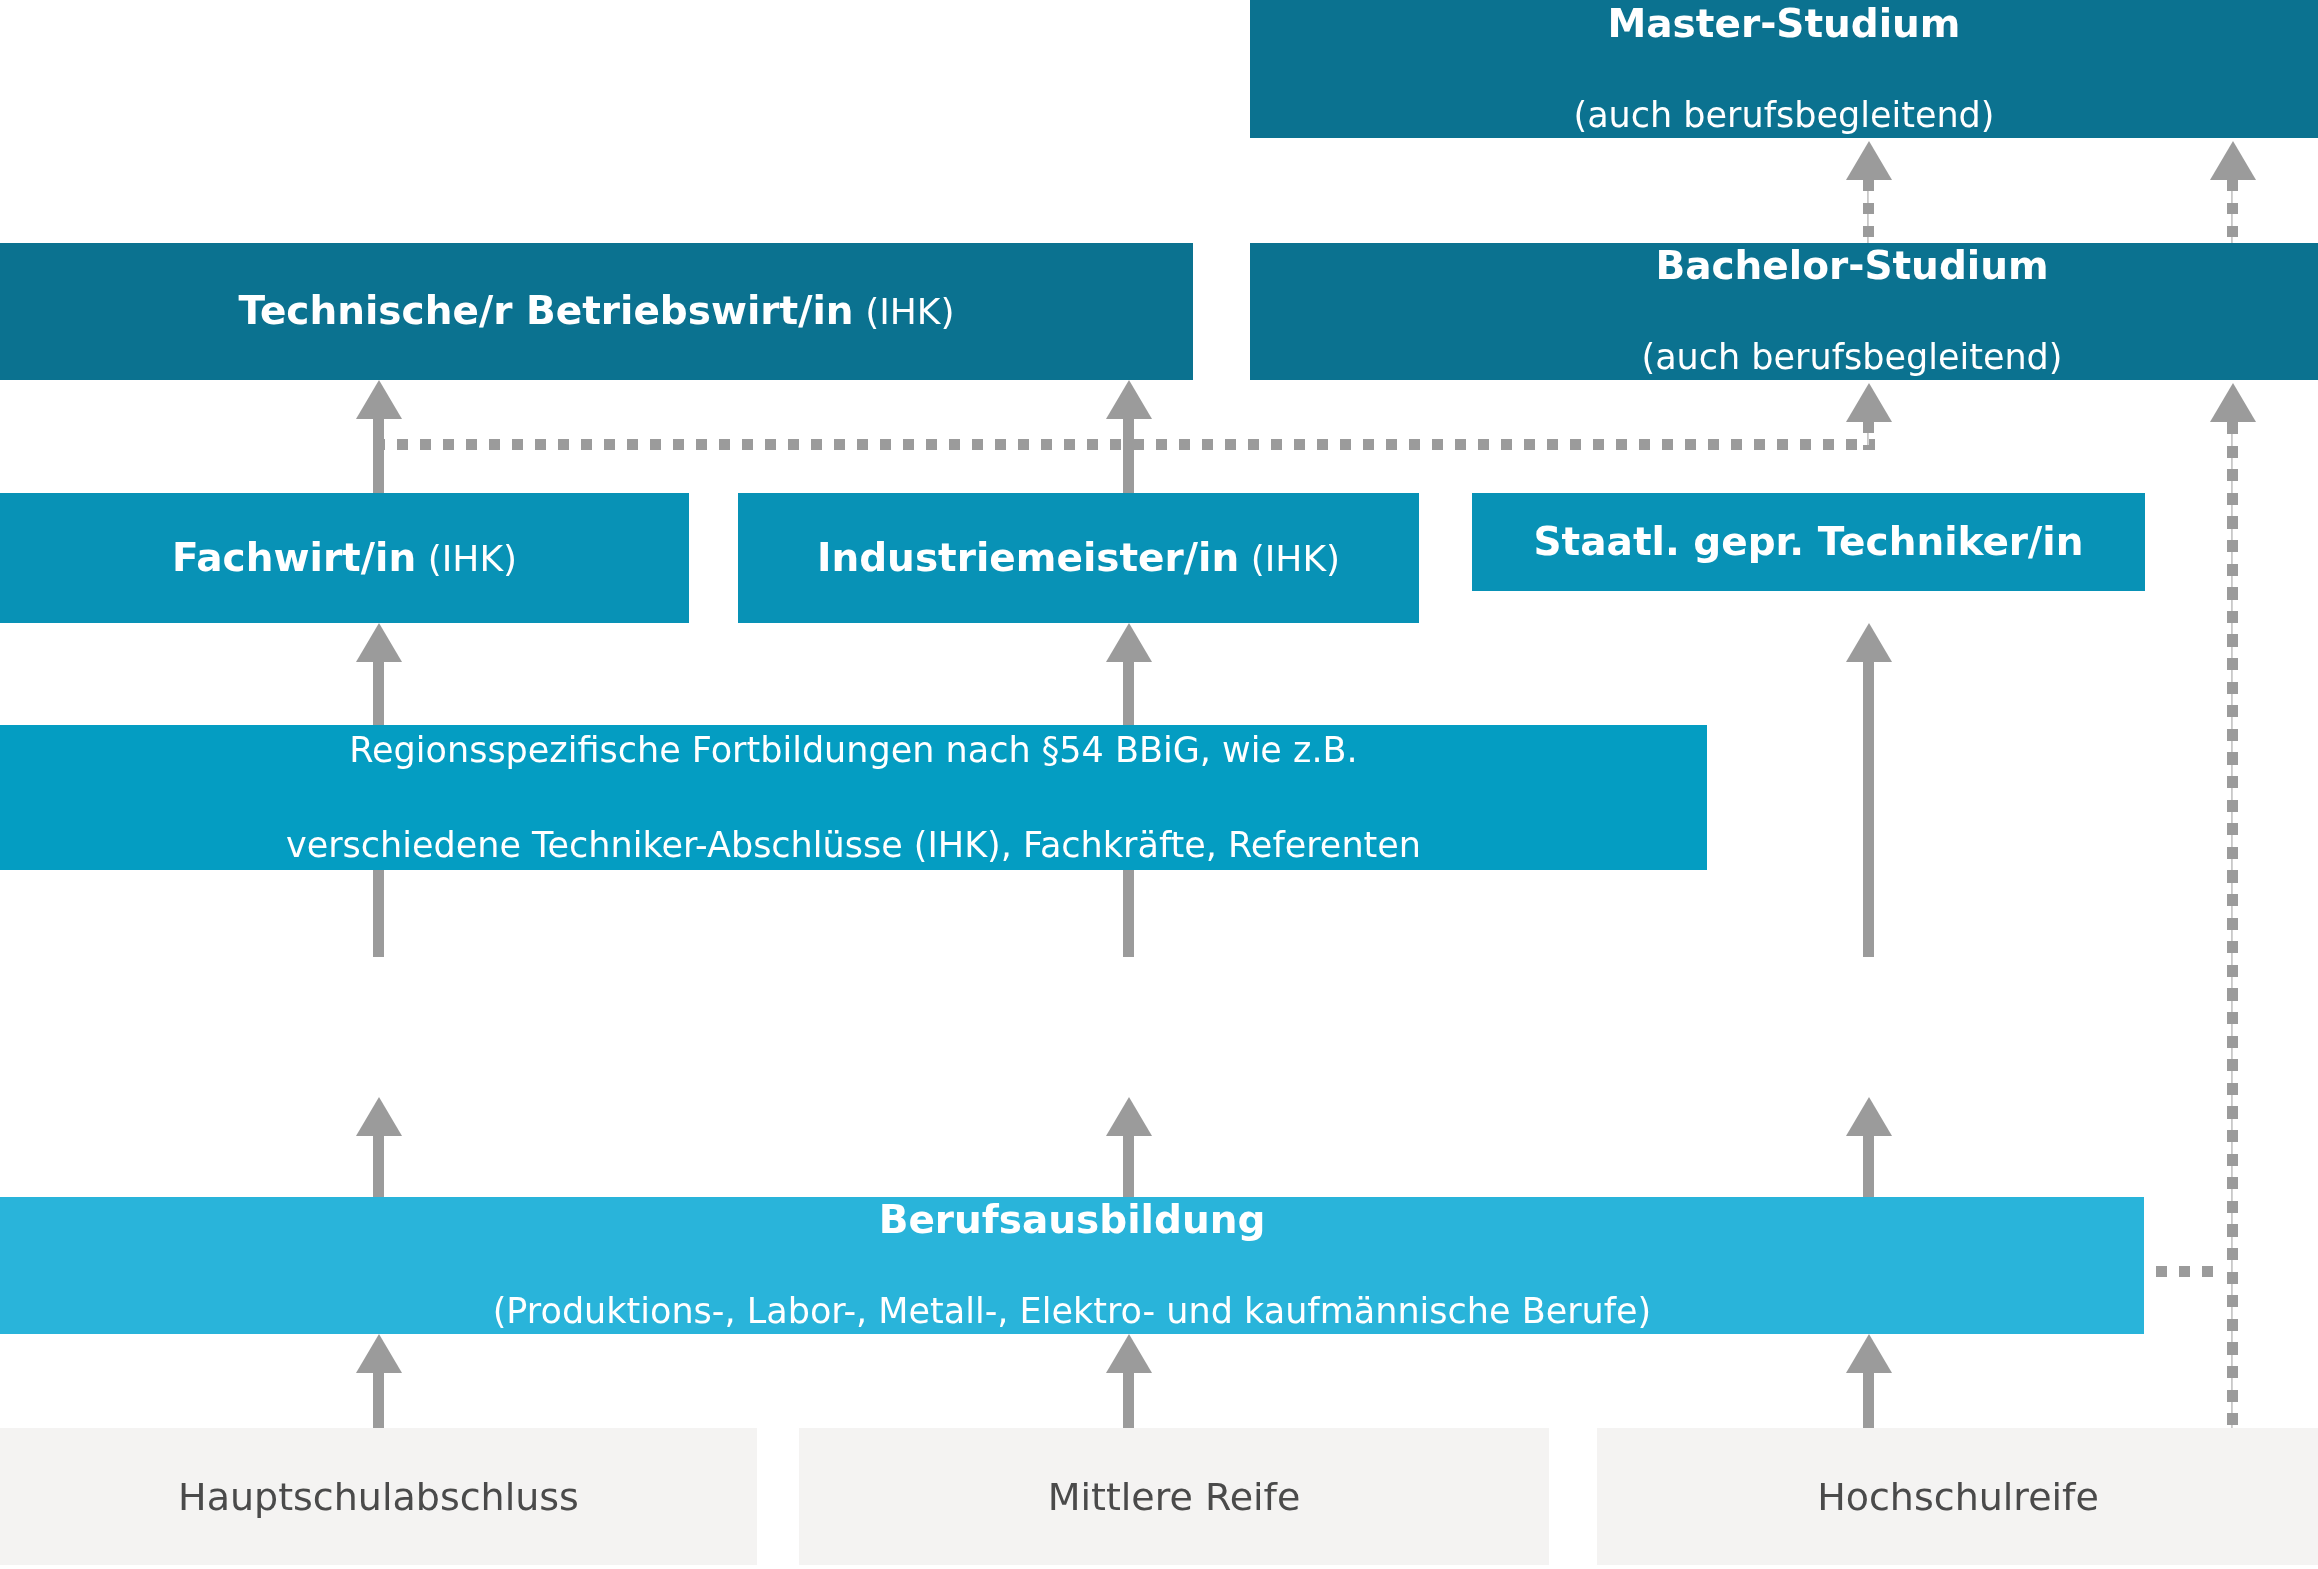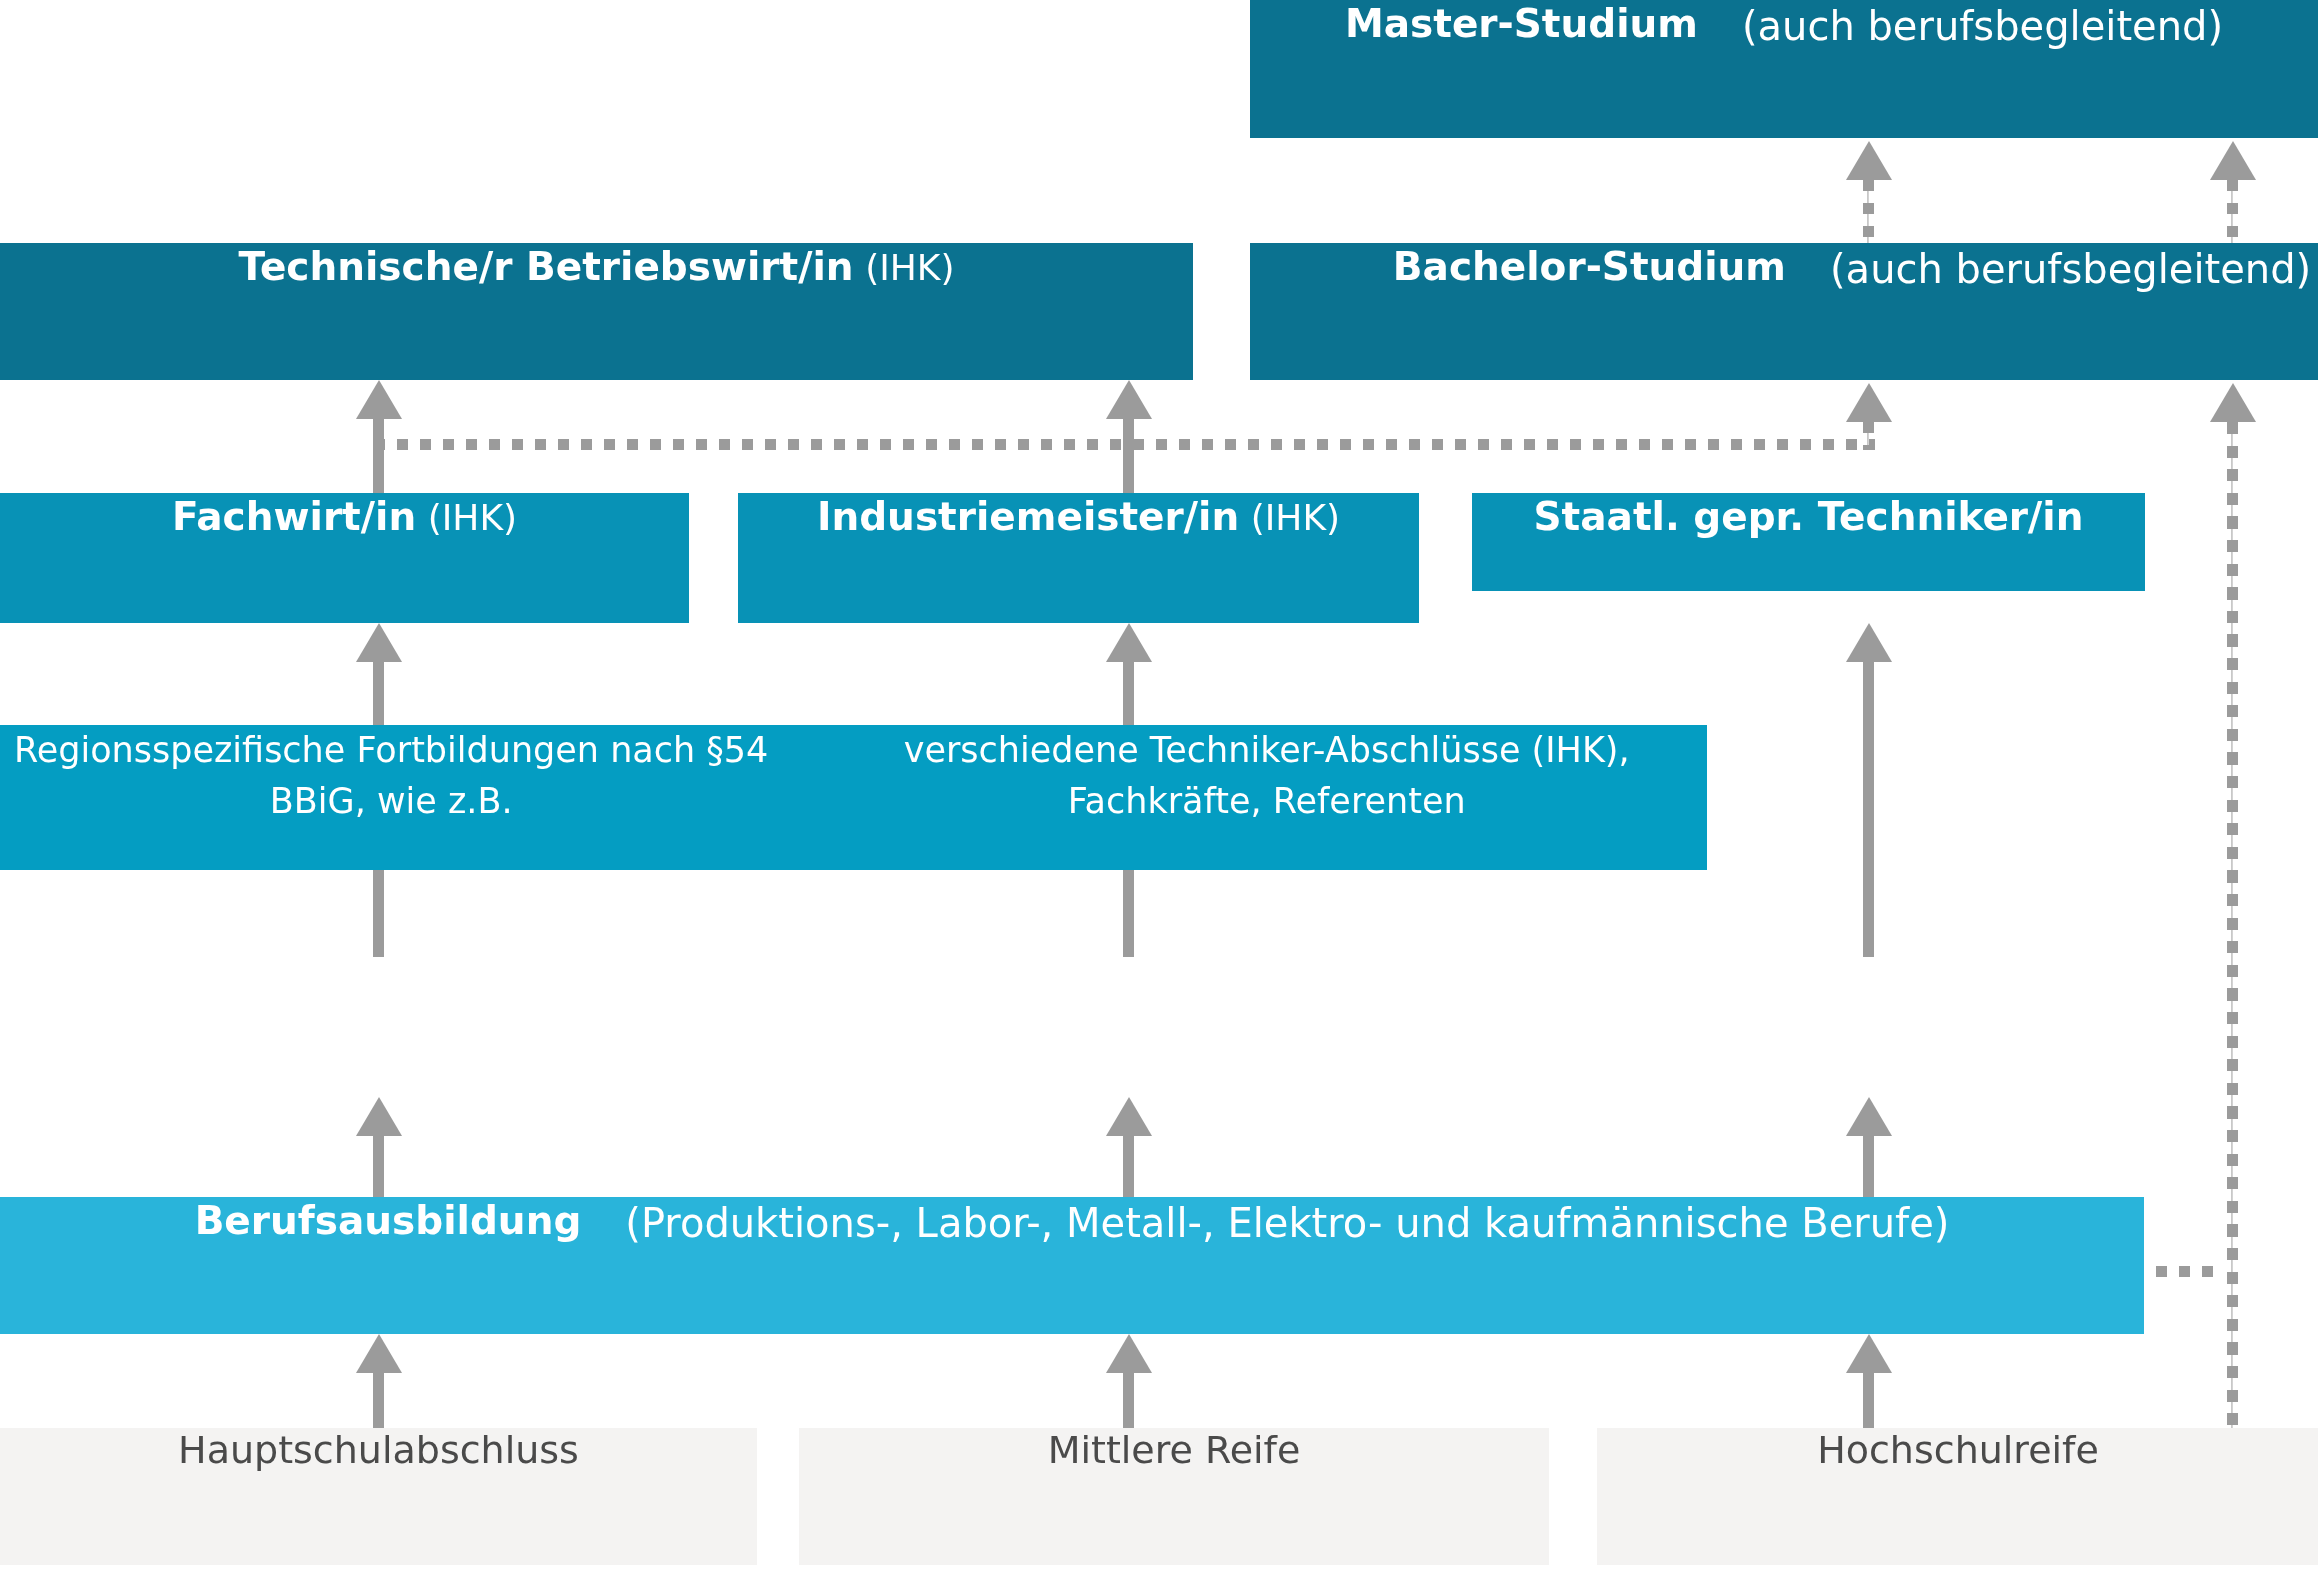--- a/index.html
+++ b/index.html
@@ -12,29 +12,29 @@
     --thin-gray:#C8C8C8;
     --text-dark:#4A4A4A;
     --text-white:#FFFFFF;
   }
   *{margin:0;padding:0;box-sizing:border-box;}
   html,body{background:#fff;}
   body{width:2319px;height:1569px;font-family:"DejaVu Sans","Liberation Sans",sans-serif;}
   .stage{position:relative;width:2319px;height:1569px;overflow:hidden;background:#fff;}
 
   
-  .box{position:absolute;display:flex;flex-direction:row;align-items:flex-start;justify-content:center;text-align:center;z-index:2;gap:44px;}
+  .box{position:absolute;display:flex;flex-direction:column;align-items:center;justify-content:center;text-align:center;z-index:2;gap:44px;}
   .box.dark{background:var(--dark-teal);color:var(--text-white);}
   .box.teal{background:var(--teal);color:var(--text-white);}
   .box.bright{background:var(--bright-teal);color:var(--text-white);}
   .box.cyan{background:var(--cyan);color:var(--text-white);}
   .box.gray{background:var(--light-gray);color:var(--text-dark);}
   .title{font-size:39px;font-weight:bold;line-height:1.25;}
   .suffix{font-weight:normal;font-size:36px;margin-left:0.32em;}
-  .subtitle{font-size:40px;font-weight:normal;line-height:1.3;}
+  .subtitle{font-size:35px;font-weight:normal;line-height:1.3;}
   .plain{font-size:38px;font-weight:normal;}
   .body-line{font-size:35px;font-weight:normal;line-height:1.45;}
 
   
   .connectors{position:absolute;inset:0;z-index:1;}
   .arrow{position:absolute;width:46px;}
   .arrow .head{position:absolute;left:0;top:0;width:0;height:0;
     border-left:23px solid transparent;border-right:23px solid transparent;
     border-bottom:39px solid var(--arrow-gray);}
   .arrow .shaft{position:absolute;left:16.6px;top:39px;bottom:0;width:11.4px;background:var(--arrow-gray);}

